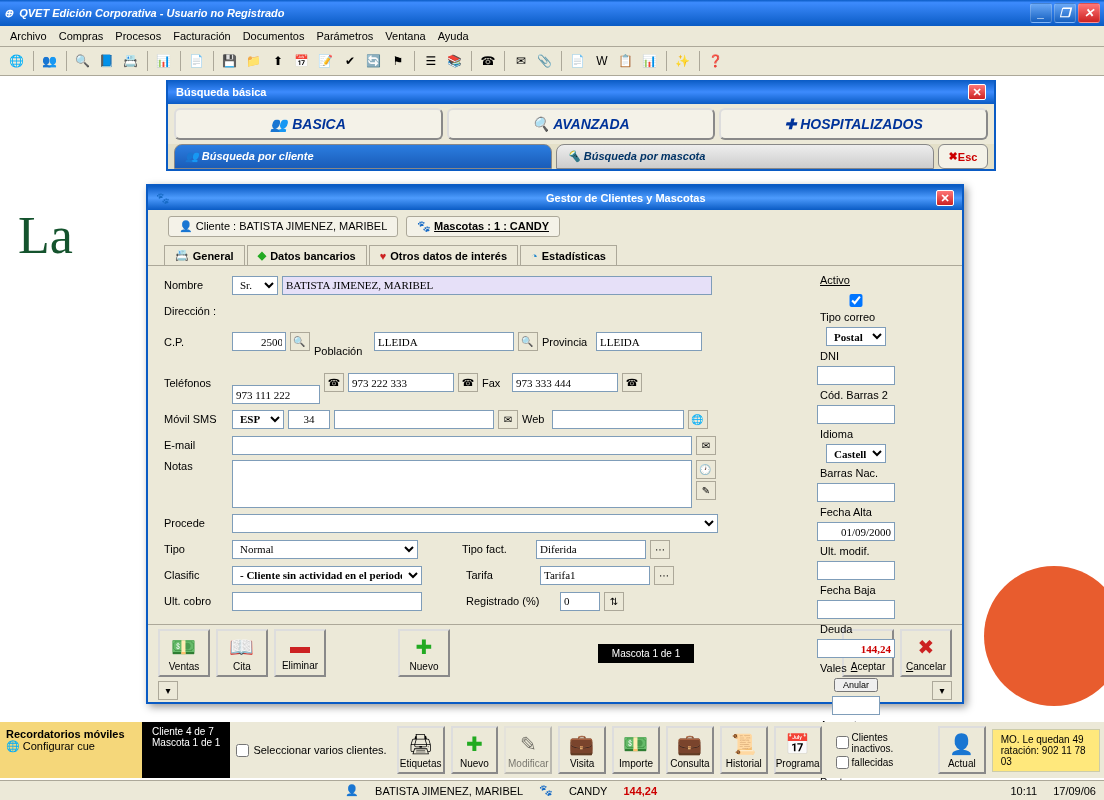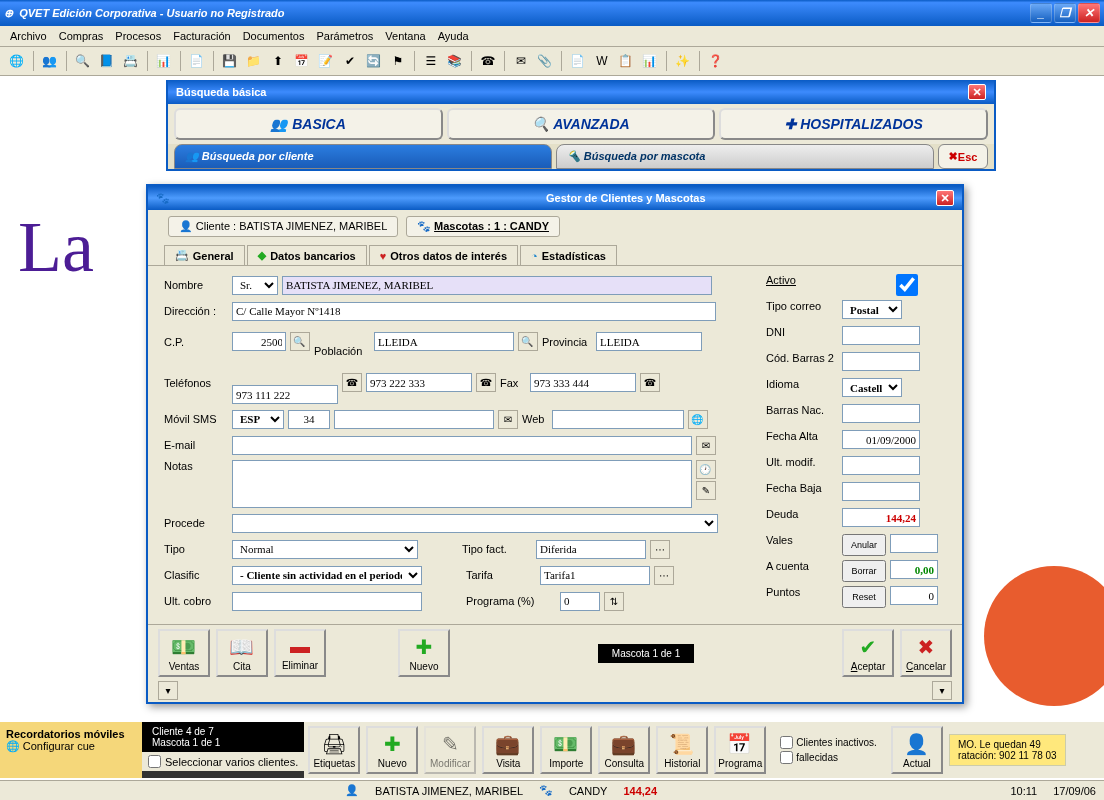--- a/index.html
+++ b/index.html
@@ -64,22 +64,22 @@
 
 .main {
   position: relative;
   background: #fff;
   height: 724px;
   overflow: hidden;
 }
 .bglogo {
   position: absolute;
   left: 18px; top: 130px;
-  font-size: 72px;
-  color: #4c1d95;
+  font-size: 52px;
+  color: #14532d;
   font-family: Georgia, serif;
 }
 .bgcircle {
   position: absolute;
   right: -20px; top: 490px;
   width: 140px; height: 140px;
   background: #e85c2e;
   border-radius: 50%;
 }
 
@@ -220,23 +220,24 @@
   display: inline-flex;
   align-items: center; justify-content: center;
   font-size: 10px;
 }
 .rightcol {
   position: absolute;
   right: 16px; top: 8px;
   width: 180px;
 }
 .rightcol .rrow {
-  display: flex; 
+  display: flex; align-items: center;
   margin-bottom: 4px; gap: 4px;
   min-height: 22px;
+  flex-direction: column;
 }
 .rightcol .rlbl { width: 72px; font-size: 11px; }
 .rightcol input { width: 78px; text-align: right; }
 .rightcol select { width: 60px; }
 .red { color: #c00; font-weight: bold; }
 .green { color: #080; font-weight: bold; }
 .btnrow {
   border-top: 1px solid #aca899;
   padding: 4px 10px;
   display: flex;
@@ -429,35 +430,34 @@
 
     <div class="form">
       <div style="width:560px">
         <div class="row">
           <span class="lbl">Nombre</span>
           <select style="width:46px"><option>Sr.</option></select>
           <input type="text" style="width: 430px; background: rgb(230, 224, 248);" value="BATISTA JIMENEZ, MARIBEL">
         </div>
         <div class="row">
           <span class="lbl">Dirección :</span>
-          <input type="text" style="width: 484px;" value="C/ Calle Mayor Nº1418">
         </div>
         <div class="row">
           <span class="lbl">C.P.</span>
           <input type="text" style="width: 54px; padding-left: 28px;" value="25000">
           <span class="iconbtn">🔍</span>
           <span class="lbl2">Población</span>
           <input type="text" style="width: 140px;" value="LLEIDA">
           <span class="iconbtn">🔍</span>
           <span style="width:50px">Provincia</span>
           <input type="text" style="width: 106px;" value="LLEIDA">
         </div>
         <div class="row">
           <span class="lbl">Teléfonos</span>
-          <input type="text" style="width: 106px; margin-top: 24px;" value="973 111 222">
+          <input type="text" style="width: 88px; margin-top: 24px;" value="973 111 222">
           <span class="iconbtn">☎</span>
           <input type="text" style="width: 106px;" value="973 222 333">
           <span class="iconbtn">☎</span>
           <span style="width:26px">Fax</span>
           <input type="text" style="width: 106px;" value="973 333 444">
           <span class="iconbtn">☎</span>
         </div>
         <div class="row">
           <span class="lbl">Móvil SMS</span>
           <select style="width:52px;font-weight:bold"><option>ESP</option></select>
@@ -495,21 +495,21 @@
         <div class="row">
           <span class="lbl">Clasific</span>
           <select style="width:190px;font-weight:bold"><option>- Cliente sin actividad en el periodo -</option></select>
           <span style="width:70px;margin-left:40px">Tarifa</span>
           <input type="text" style="width: 110px;" value="Tarifa1">
           <span class="iconbtn">⋯</span>
         </div>
         <div class="row">
           <span class="lbl">Ult. cobro</span>
           <input type="text" style="width: 190px;">
-          <span style="width:90px;margin-left:40px">Programa (%)</span>
+          <span style="width:90px;margin-left:40px">Registrado (%)</span>
           <input type="text" style="width: 40px;" value="0">
           <span class="iconbtn">⇅</span>
         </div>
       </div>
 
       <div class="rightcol">
         <div class="rrow">
             <span class="rlbl"><u>Activo</u></span>
             <span style="flex:1"></span>
             <input type="checkbox" checked="" style="">
@@ -602,21 +602,21 @@
       <span class="iconbtn">▾</span>
       <span class="iconbtn">▾</span>
     </div>
   </div>
 
   <div class="bottomsec">
     <div class="remind">
       <b>Recordatorios móviles</b><br>
       <span>🌐</span> <span>Configurar cue</span>
     </div>
-    <div style="display:flex;flex-direction:column">
+    <div style="display:flex;flex-direction:row">
       <div class="blackpanel">
         <div>Cliente 4 de 7</div>
         <div>Mascota 1 de 1</div>
       </div>
       <div style="background:#ece9d8;padding:3px 6px;display:flex;align-items:center;gap:4px">
         <input type="checkbox" style="">
         <span>Seleccionar varios clientes.</span>
       </div>
     </div>
     <div class="bottombtns">

